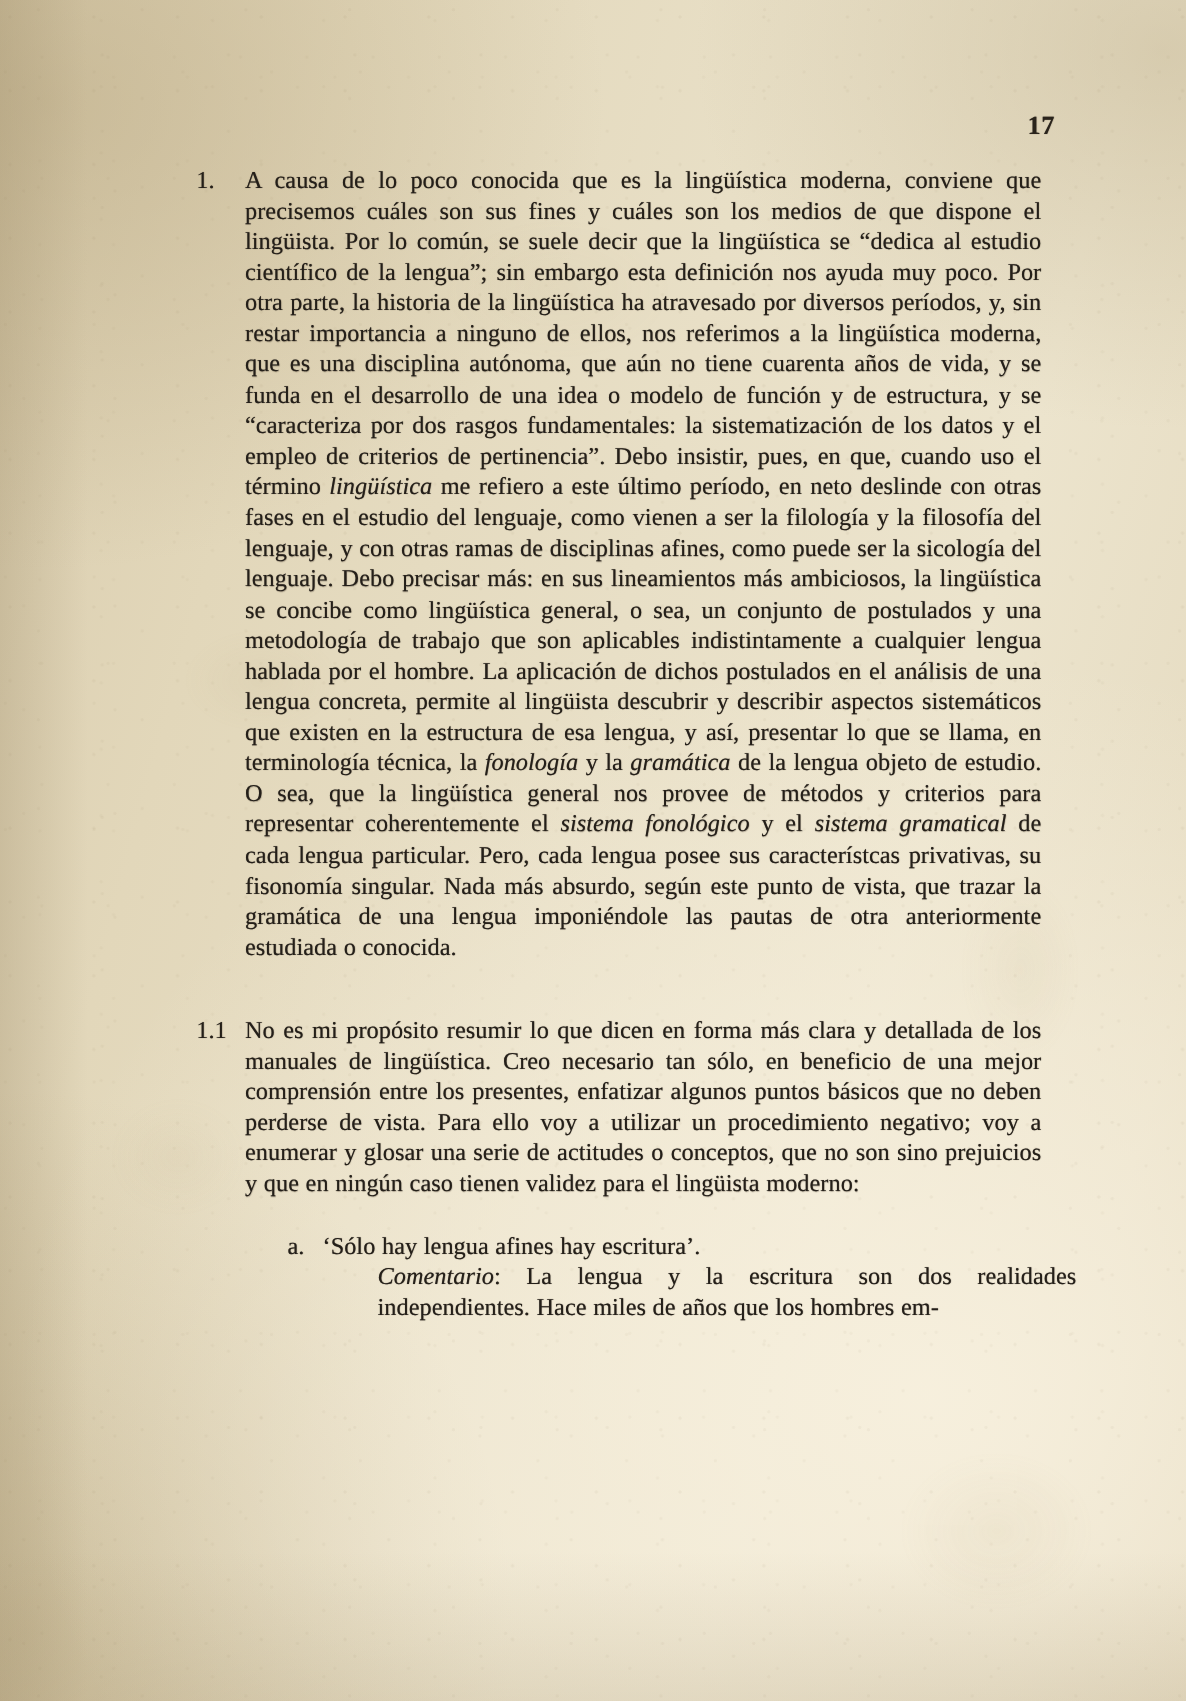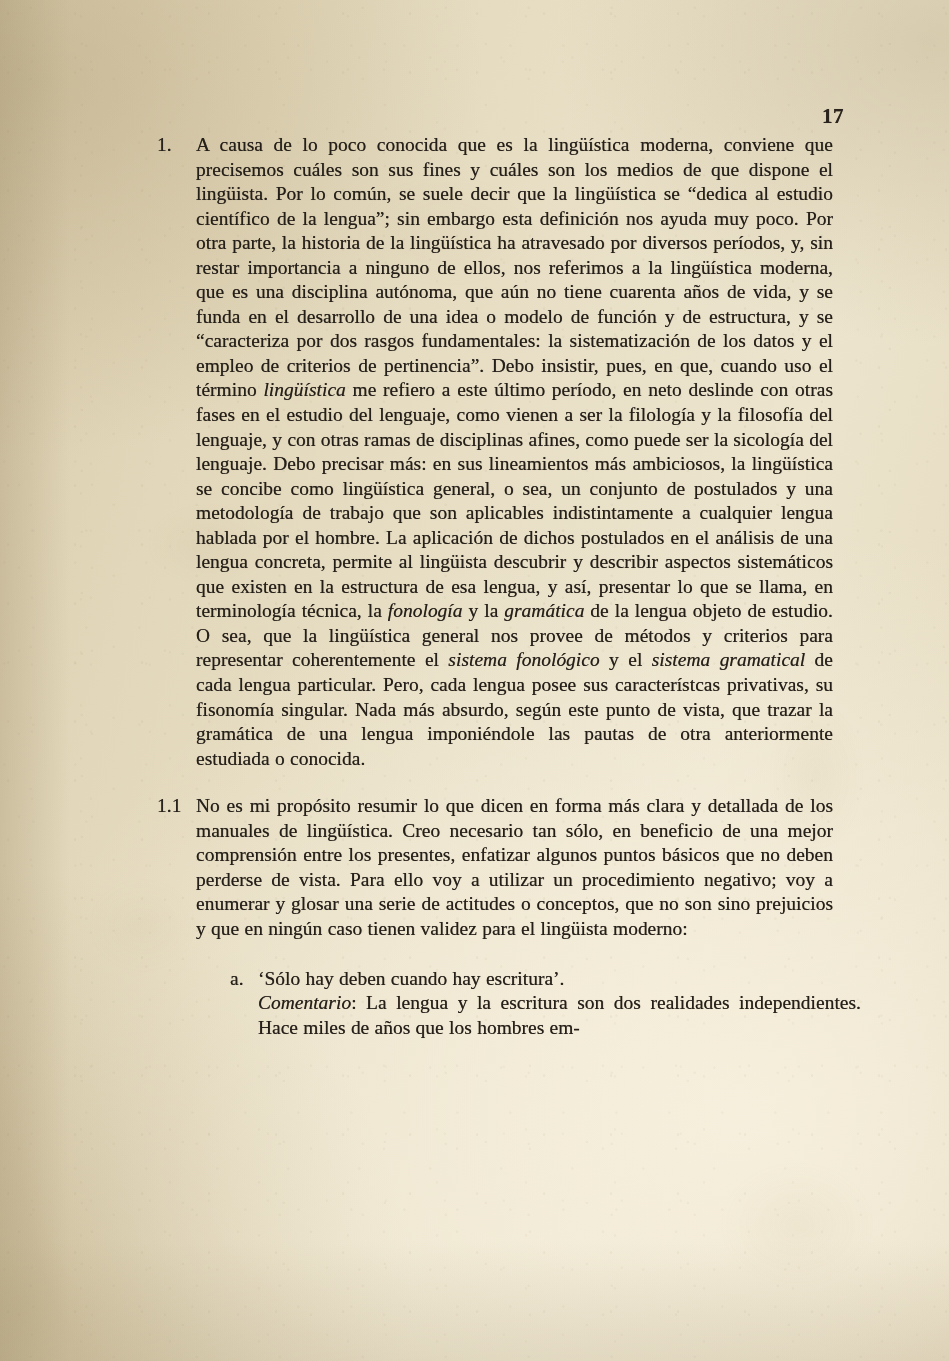--- a/index.html
+++ b/index.html
@@ -55,21 +55,21 @@
       radial-gradient(ellipse 70px 110px at 86% 57%, rgba(168,146,100,0.12), rgba(0,0,0,0) 70%),
       radial-gradient(ellipse 130px 80px at 47% 17%, rgba(168,146,100,0.10), rgba(0,0,0,0) 72%),
       radial-gradient(ellipse 110px 90px at 84% 90%, rgba(176,152,104,0.14), rgba(0,0,0,0) 72%),
       radial-gradient(ellipse 80px 70px at 15% 68%, rgba(168,146,100,0.10), rgba(0,0,0,0) 70%);
   }
 
   
   .folio {
     position: absolute;
     left: 0;
-    top: 104px;
+    top: 88px;
     width: 844px;
     text-align: right;
     font-size: 21px;
     font-weight: bold;
     letter-spacing: .5px;
     color: #2a241c;
   }
 
   
   .textblock {
@@ -94,21 +94,21 @@
   .para .marker {
     position: absolute;
     left: 0;
     top: 0;
     font-size: 19.4px;
     line-height: 24.55px;
     font-weight: normal;
     white-space: nowrap;
   }
 
-  .para-1-1 { margin-top: 23px; }
+  .para-1-1 { margin-top: 42px; }
 
   
   .subitem {
     position: relative;
     margin-top: 25px;
     margin-left: 73px;
     padding-left: 28px;
     width: 603px;
     font-size: 19.4px;
     line-height: 24.55px;
@@ -116,21 +116,21 @@
     letter-spacing: .05px;
     word-spacing: .4px;
   }
   .subitem .marker {
     position: absolute;
     left: 0;
     top: 0;
     line-height: 24.55px;
   }
   .subitem .lead { text-align: left; }
-  .subitem .body { text-align: justify; }
+  .subitem .body { text-align: justify; margin-left: 44px; }
 
   
   .para > span, .subitem > span { display: inline; }
 
   i, .ital { }
 
   
   .ink {
     text-shadow:
       0 0 0.55px rgba(36,31,25,0.55),
@@ -170,18 +170,18 @@
     <div class="para para-1 ink">
       <span class="marker">1.</span><span>A causa de lo poco conocida que es la lingüística moderna, conviene que precisemos cuáles son sus fines y cuáles son los medios de que dispone el lingüista. Por lo común, se suele decir que la lingüística se “dedica al estudio científico de la lengua”; sin embargo esta definición nos ayuda muy poco. Por otra parte, la historia de la lingüística ha atravesado por diversos períodos, y, sin restar importancia a ninguno de ellos, nos referimos a la lingüística moderna, que es una disciplina autónoma, que aún no tiene cuarenta años de vida, y se funda en el desarrollo de una idea o modelo de función y de estructura, y se “caracteriza por dos rasgos fundamentales: la sistematización de los datos y el empleo de criterios de pertinencia”. Debo insistir, pues, en que, cuando uso el término </span><i>lingüística</i><span> me refiero a este último período, en neto deslinde con otras fases en el estudio del lenguaje, como vienen a ser la filología y la filosofía del lenguaje, y con otras ramas de disciplinas afines, como puede ser la sicología del lenguaje. Debo precisar más: en sus lineamientos más ambiciosos, la lingüística se concibe como lingüística general, o sea, un conjunto de postulados y una metodología de trabajo que son aplicables indistintamente a cualquier lengua hablada por el hombre. La aplicación de dichos postulados en el análisis de una lengua concreta, permite al lingüista descubrir y describir aspectos sistemáticos que existen en la estructura de esa lengua, y así, presentar lo que se llama, en terminología técnica, la </span><i>fonología</i><span> y la </span><i>gramática</i><span> de la lengua objeto de estudio. O sea, que la lingüística general nos provee de métodos y criterios para representar coherentemente el </span><i>sistema fonológico</i><span> y el </span><i>sistema gramatical</i><span> de cada lengua particular. Pero, cada lengua posee sus característcas privativas, su fisonomía singular. Nada más absurdo, según este punto de vista, que trazar la gramática de una lengua imponiéndole las  pautas de otra anteriormente  estudiada o conocida.</span>
     </div>
 
     <div class="para para-1-1 ink">
       <span class="marker">1.1</span><span>No es mi propósito resumir lo que dicen en forma más clara y detallada de los manuales de lingüística. Creo necesario tan sólo, en beneficio de una mejor comprensión entre los presentes, enfatizar algunos puntos básicos que no deben perderse de vista. Para ello voy a utilizar un procedimiento negativo; voy a enumerar y glosar una serie de actitudes o conceptos, que no son sino prejuicios y que en ningún caso tienen validez para el lingüista moderno:</span>
     </div>
 
     <div class="subitem ink">
       <span class="marker">a.</span>
-      <div class="lead">‘Sólo hay deben cuando hay escritura’.</div>
+      <div class="lead">‘Sólo hay lengua afines hay escritura’.</div>
       <div class="body"><i>Comentario</i><span>: </span><span>La lengua y la escritura son dos realidades independientes.  Hace miles de años que los hombres em-</span></div>
     </div>
 
   </div>
 </div>
 
 </body></html>

